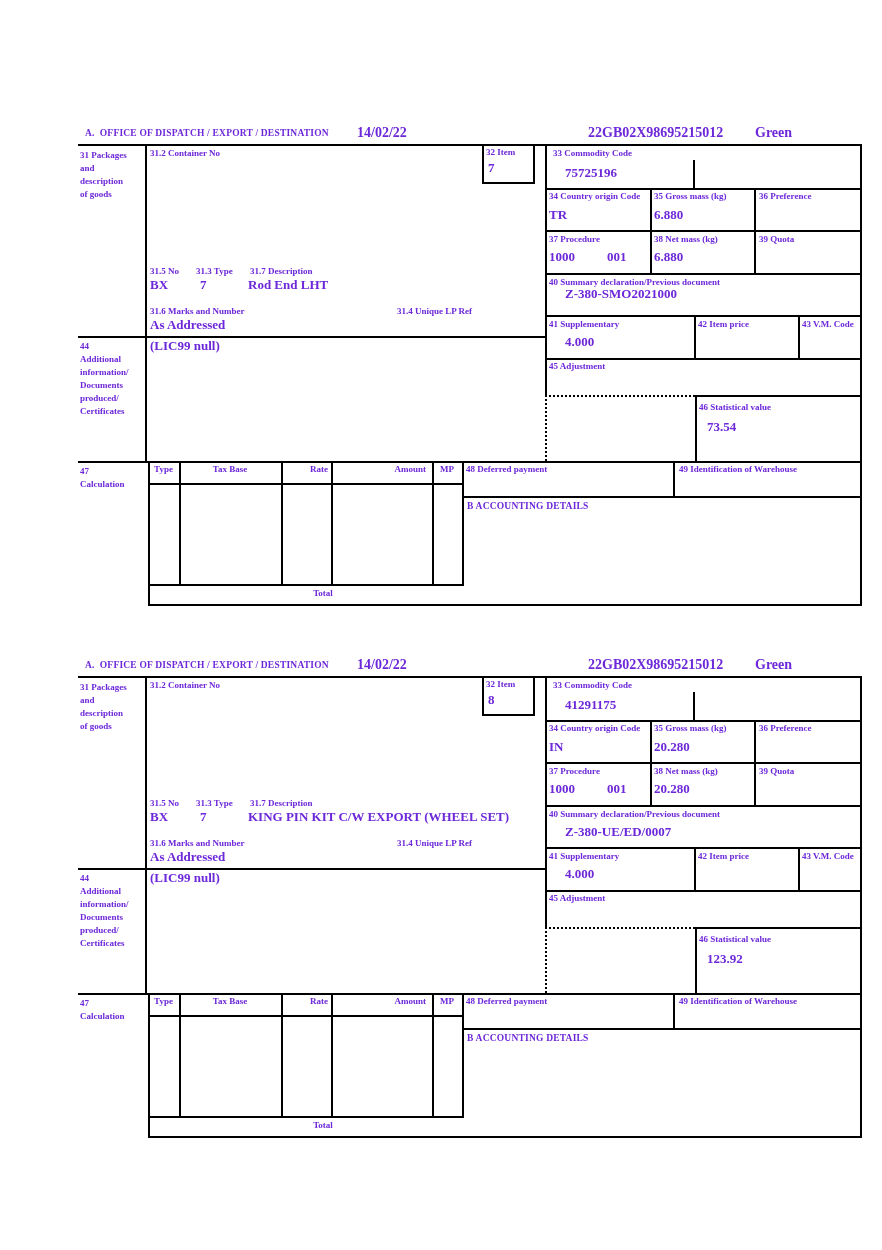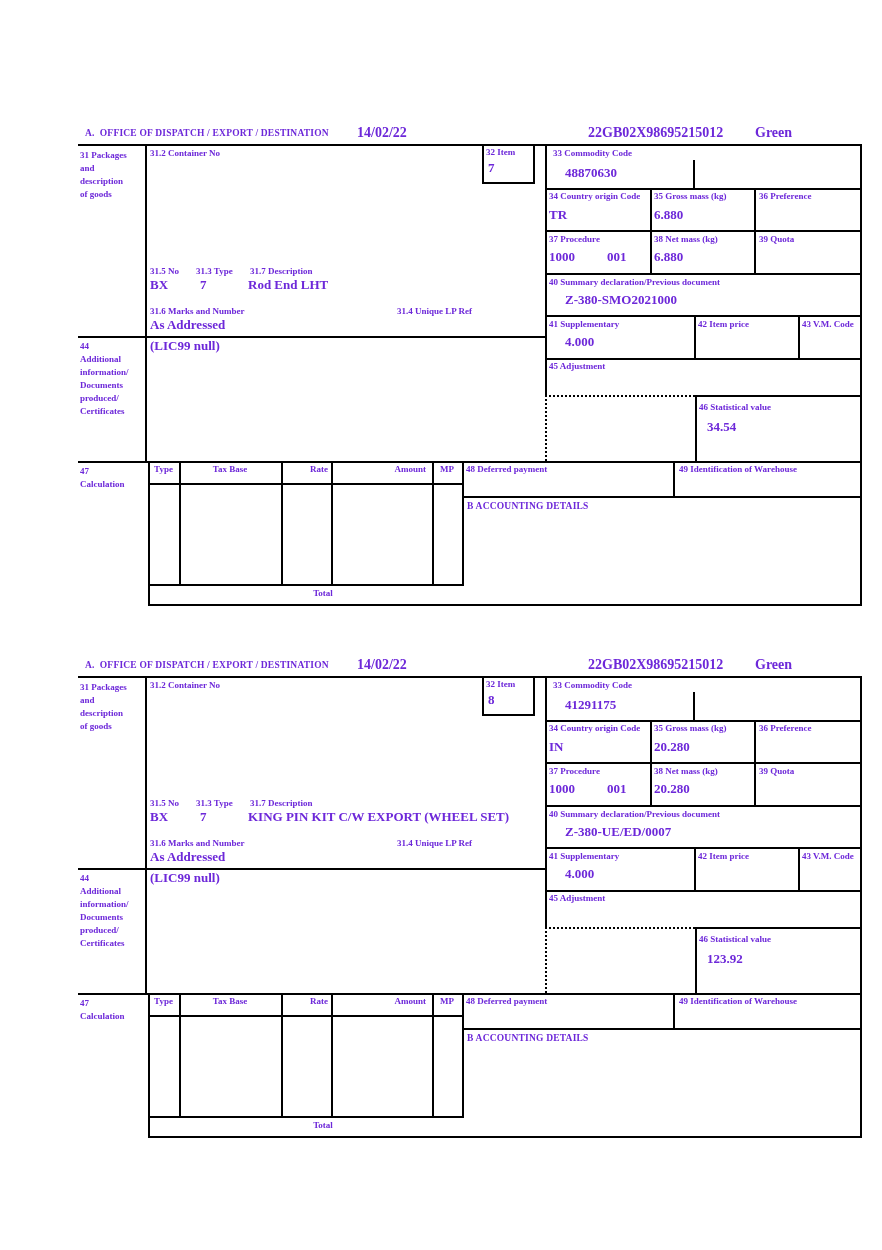--- a/index.html
+++ b/index.html
@@ -89,47 +89,47 @@
   <div class="t val" style="left:122px;top:154px">7</div>
   <div class="t val" style="left:170px;top:154px">Rod End LHT</div>
 
   <div class="t lbl" style="left:72px;top:183px">31.6 Marks and Number</div>
   <div class="t lbl" style="left:319px;top:183px">31.4 Unique LP Ref</div>
   <div class="t val" style="left:72px;top:194px">As Addressed</div>
 
   <div class="t val" style="left:72px;top:215px">(LIC99 null)</div>
 
   <div class="t lbl" style="left:475px;top:25px">33 Commodity Code</div>
-  <div class="t val" style="left:487px;top:42px">48870630</div>
+  <div class="t val" style="left:487px;top:42px">75725196</div>
 
   <div class="t lbl" style="left:471px;top:68px">34 Country origin Code</div>
   <div class="t val" style="left:471px;top:84px">TR</div>
   <div class="t lbl" style="left:576px;top:68px">35 Gross mass (kg)</div>
   <div class="t val" style="left:576px;top:84px">6.880</div>
   <div class="t lbl" style="left:681px;top:68px">36 Preference</div>
 
   <div class="t lbl" style="left:471px;top:111px">37 Procedure</div>
   <div class="t val" style="left:471px;top:126px">1000</div>
   <div class="t val" style="left:529px;top:126px">001</div>
   <div class="t lbl" style="left:576px;top:111px">38 Net mass (kg)</div>
   <div class="t val" style="left:576px;top:126px">6.880</div>
   <div class="t lbl" style="left:681px;top:111px">39 Quota</div>
 
   <div class="t lbl" style="left:471px;top:154px">40 Summary declaration/Previous document</div>
-  <div class="t val" style="left:487px;top:169px">Z-380-SMO2021000</div>
+  <div class="t val" style="left:487px;top:163px">Z-380-SMO2021000</div>
 
   <div class="t lbl" style="left:471px;top:196px">41 Supplementary</div>
   <div class="t val" style="left:487px;top:211px">4.000</div>
   <div class="t lbl" style="left:620px;top:196px">42 Item price</div>
   <div class="t lbl" style="left:724px;top:196px">43 V.M. Code</div>
 
   <div class="t lbl" style="left:471px;top:238px">45 Adjustment</div>
 
   <div class="t lbl" style="left:621px;top:279px">46 Statistical value</div>
-  <div class="t val" style="left:629px;top:296px">34.54</div>
+  <div class="t val" style="left:629px;top:296px">73.54</div>
 
   <div class="cell t lbl" style="left:70px;top:341px;width:31px">Type</div>
   <div class="cell t lbl" style="left:101px;top:341px;width:102px">Tax Base</div>
   <div class="cell t lbl" style="left:203px;top:341px;width:47px;text-align:right">Rate</div>
   <div class="cell t lbl" style="left:253px;top:341px;width:95px;text-align:right">Amount</div>
   <div class="cell t lbl" style="left:354px;top:341px;width:30px">MP</div>
   <div class="cell t lbl" style="left:70px;top:465px;width:350px">Total</div>
 
   <div class="t lbl" style="left:388px;top:341px">48 Deferred payment</div>
   <div class="t lbl" style="left:601px;top:341px">49 Identification of Warehouse</div>

